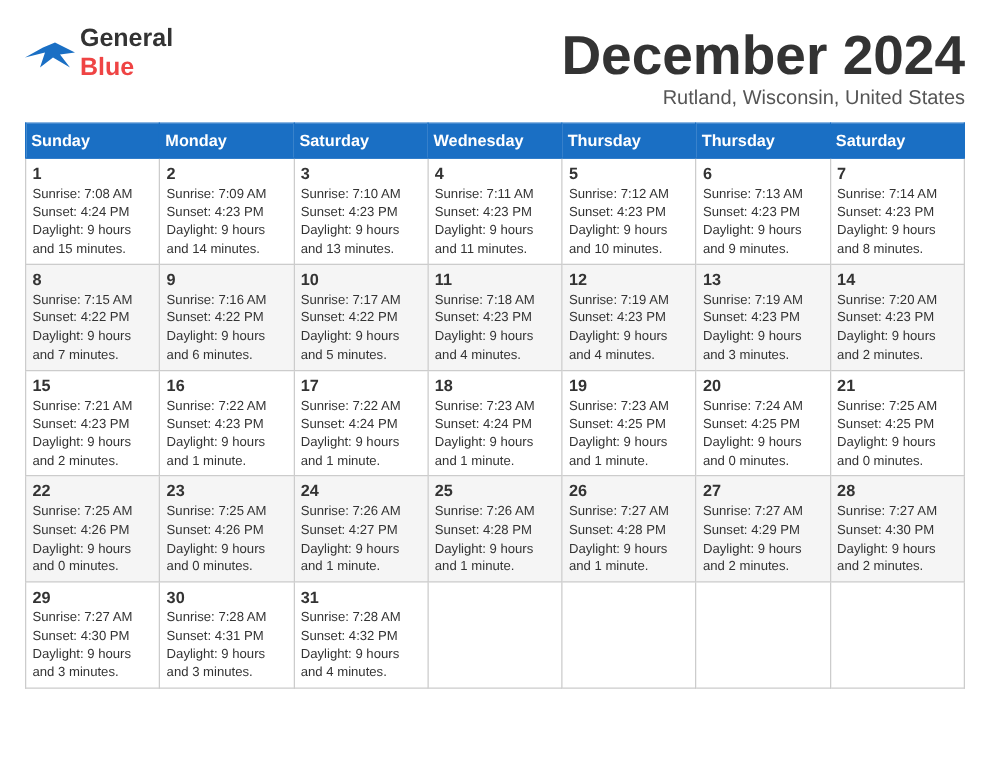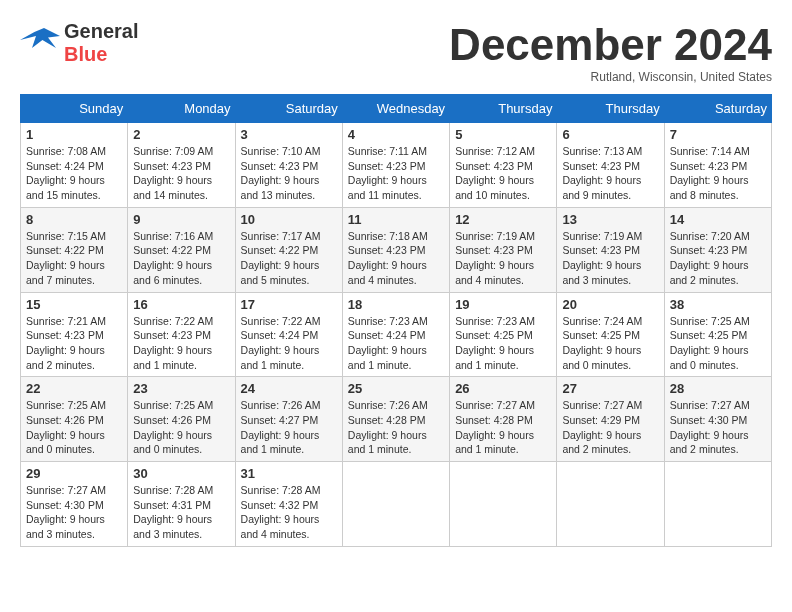--- a/index.html
+++ b/index.html
@@ -18,35 +18,35 @@
     }
     .title-block {
       text-align: right;
     }
     .month-title {
       font-size: 44px;
       font-weight: bold;
       color: #333;
     }
     .location {
-      font-size: 12px;
+      font-size: 16px;
       color: #555;
     }
     .calendar {
       width: 100%;
       border-collapse: collapse;
       font-size: 11px;
     }
     .calendar th {
       background: #1a6fc4;
       color: #fff;
       padding: 6px 4px;
-      text-align: right;
+      text-align: left;
       font-size: 13px;
-      font-weight: normal;
+      font-weight: bold;
       border: 1px solid #1a6fc4;
     }
     .calendar td {
       border: 1px solid #ccc;
       vertical-align: top;
       padding: 4px 5px;
       width: calc(100% / 7);
       min-height: 80px;
       background: #fff;
     }
@@ -63,21 +63,21 @@
     .day-info {
       color: #333;
       line-height: 1.4;
       font-size: 10.5px;
     }
     .empty-cell {
       background: #f9f9f9;
     }
     .logo-container {
       display: flex;
-      align-items: flex-start;
+      align-items: flex-end;
       gap: 4px;
     }
     .logo-svg { width: 40px; height: 40px; }
   </style>
 </head>
 <body>
 
 <div class="header">
   <div class="logo-container">
     <svg class="logo-svg" viewBox="0 0 50 50">
@@ -187,21 +187,21 @@
       </td>
         <td>
         <span class="day-num">19</span>
         <div class="day-info">Sunrise: 7:23 AM<br>Sunset: 4:25 PM<br>Daylight: 9 hours<br>and 1 minute.</div>
       </td>
         <td>
         <span class="day-num">20</span>
         <div class="day-info">Sunrise: 7:24 AM<br>Sunset: 4:25 PM<br>Daylight: 9 hours<br>and 0 minutes.</div>
       </td>
         <td>
-        <span class="day-num">38</span>
+        <span class="day-num">21</span>
         <div class="day-info">Sunrise: 7:25 AM<br>Sunset: 4:25 PM<br>Daylight: 9 hours<br>and 0 minutes.</div>
       </td>
       </tr>
       <tr>
         <td>
         <span class="day-num">22</span>
         <div class="day-info">Sunrise: 7:25 AM<br>Sunset: 4:26 PM<br>Daylight: 9 hours<br>and 0 minutes.</div>
       </td>
         <td>
         <span class="day-num">23</span>

